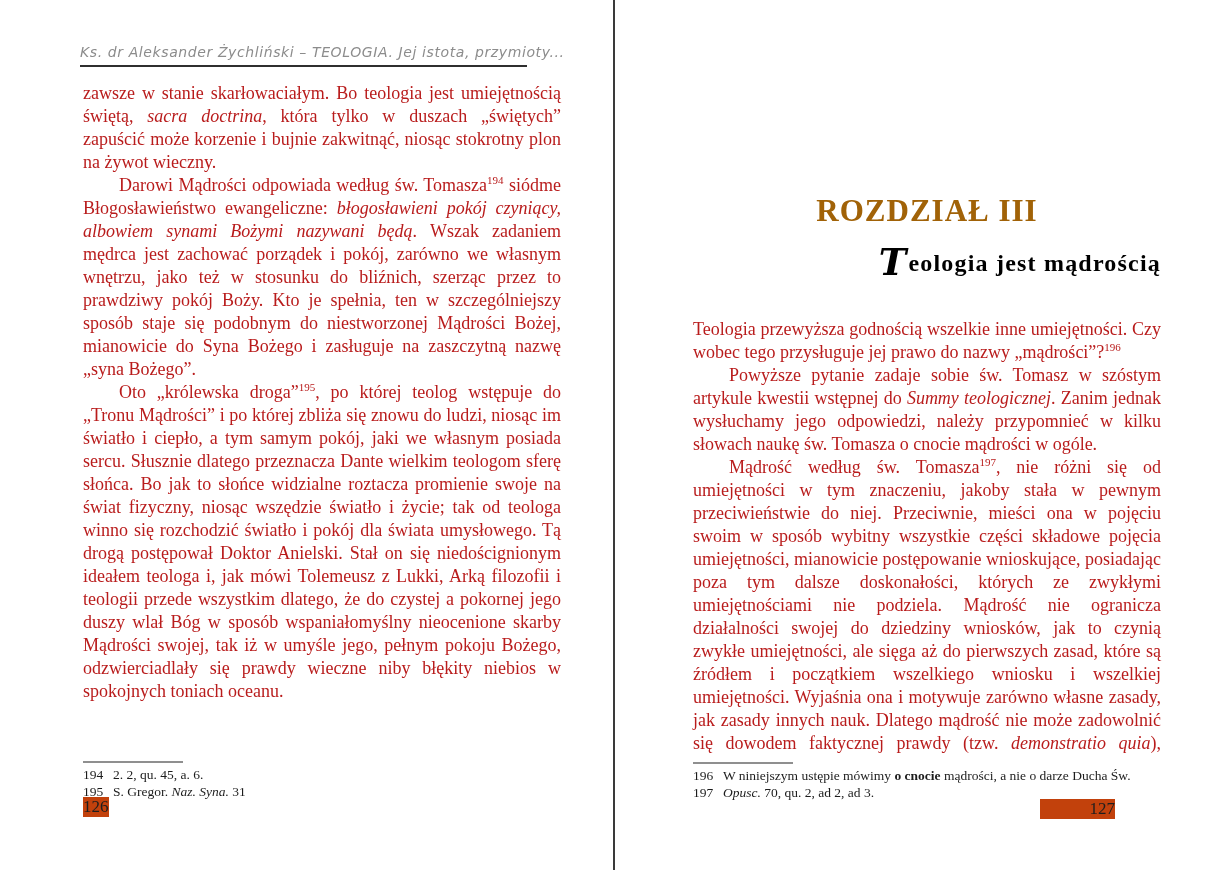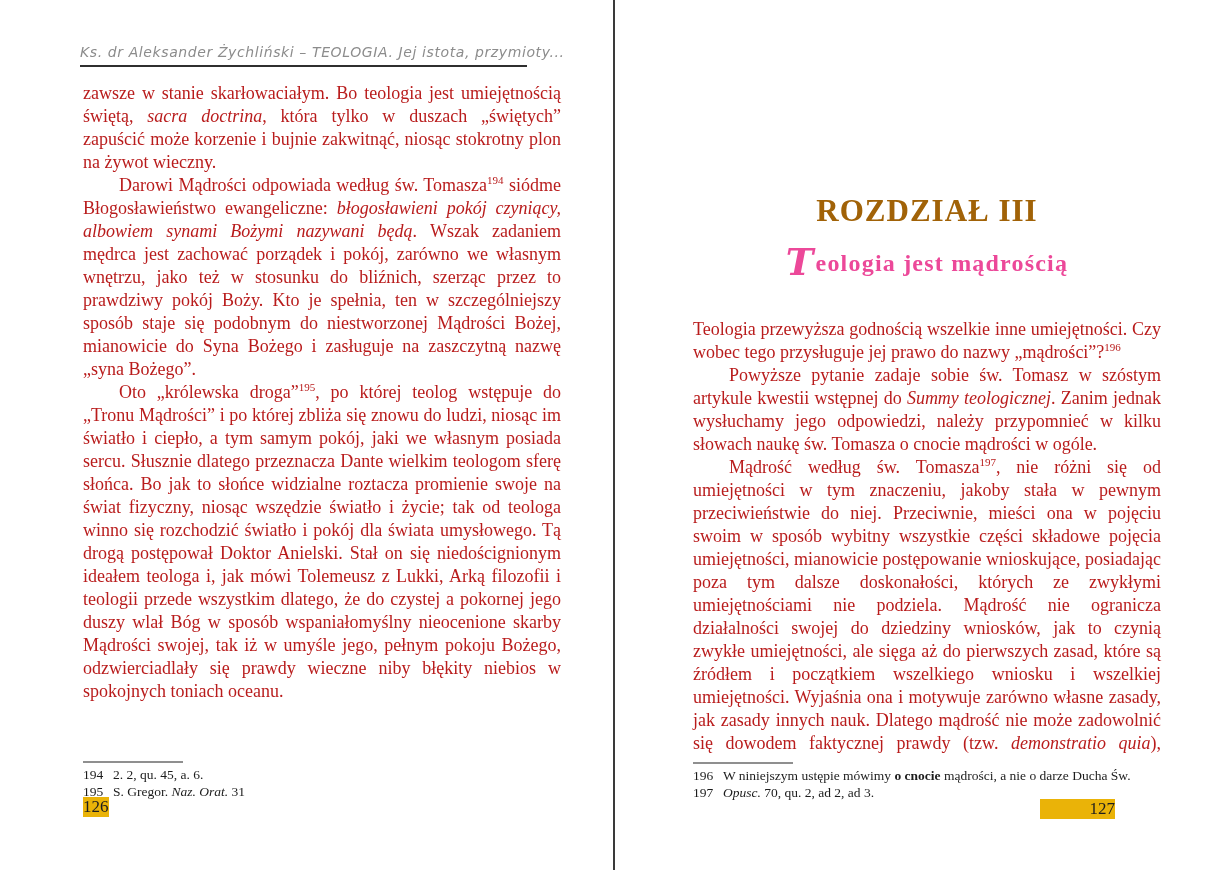--- a/index.html
+++ b/index.html
@@ -56,25 +56,25 @@
   .chapter-heading {
     position:absolute; left:693px; top:193px; width:468px;
     text-align:center;
     font-size:31px;
     font-weight:bold;
     letter-spacing:1px;
     color:#a16207;
   }
   .chapter-title {
     position:absolute; left:693px; top:250px; width:468px;
-    text-align:center;
+    text-align:right;
     font-size:24px;
     font-weight:bold;
     letter-spacing:1.2px;
-    color:#ec4899;
+    color:#000000;
   }
   .chapter-title .initial {
     font-family:"DejaVu Serif", serif;
     font-style:italic;
     font-size:37px;
     line-height:0;
     vertical-align:-4px;
     margin-right:1px;
   }
 
@@ -97,21 +97,21 @@
   .fn-num  { width:30px; flex:none; }
   .fn-text { flex:1; }
   .fn-text i { font-style:italic; }
   .fn-text b { font-weight:bold; }
 
   
   .page-num {
     position:absolute;
     font-size:17px;
     color:#1e1e1e;
-    background:#eab308;
+    background:#c2410c;
   }
   .page-num-left  { left:83px; top:797px; }
   .page-num-right { left:1040px; top:799px; width:75px; text-align:right; }
 </style>
 </head>
 <body>
 
 <div class="page-divider"></div>
 
 <div class="running-header">Ks. dr Aleksander Żychliński – TEOLOGIA. Jej istota, przymioty...</div>
@@ -123,21 +123,21 @@
 </div>
 
 <div class="footnotes footnotes-left">
   <div class="fn-rule"></div>
   <div class="fn">
     <span class="fn-num">194</span>
     <span class="fn-text"><span>2. 2, qu. 45, a. 6.</span></span>
   </div>
   <div class="fn">
     <span class="fn-num">195</span>
-    <span class="fn-text"><span>S. Gregor. </span><i>Naz. Orat.</i><span> 31</span></span>
+    <span class="fn-text"><span>S. Gregor. </span><i>Naz. Syna.</i><span> 31</span></span>
   </div>
 </div>
 
 <div class="page-num page-num-left">126</div>
 
 <div class="chapter-heading">ROZDZIAŁ III</div>
 
 <div class="chapter-title">
   <span class="initial">T</span><span>eologia jest mądrością</span>
 </div>

